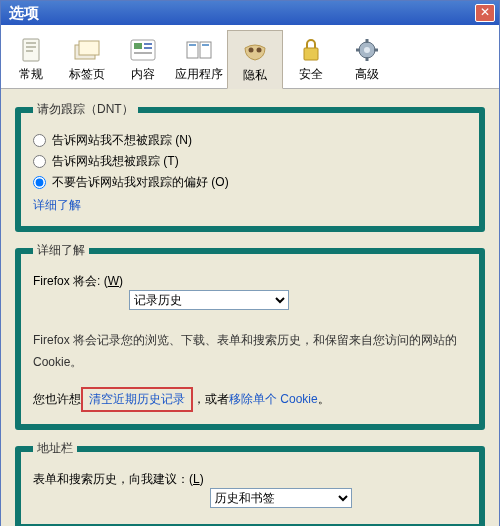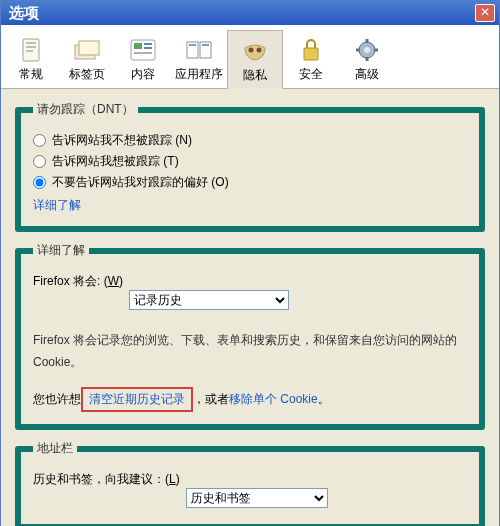--- a/index.html
+++ b/index.html
@@ -147,21 +147,21 @@
       </div>
       <div class="info-text">Firefox 将会记录您的浏览、下载、表单和搜索历史，和保留来自您访问的网站的 Cookie。</div>
       <div>
         <span>您也许想</span><span class="link-box"><span class="link">清空近期历史记录</span></span><span>，或者</span><span class="link">移除单个 Cookie</span><span>。</span>
       </div>
     </fieldset>
 
     <fieldset>
       <legend>地址栏</legend>
       <div class="row">
-        <label><span>历史和书签，向我建议：(</span><span class="accel">L</span><span>)</span></label>
+        <label><span>表单和搜索历史，向我建议：(</span><span class="accel">L</span><span>)</span></label>
         <select style="width:142px">
           <option>历史和书签</option>
         </select>
       </div>
     </fieldset>
 
   </div>
 
   <div class="buttons">
     <button class="btn">确定</button>

